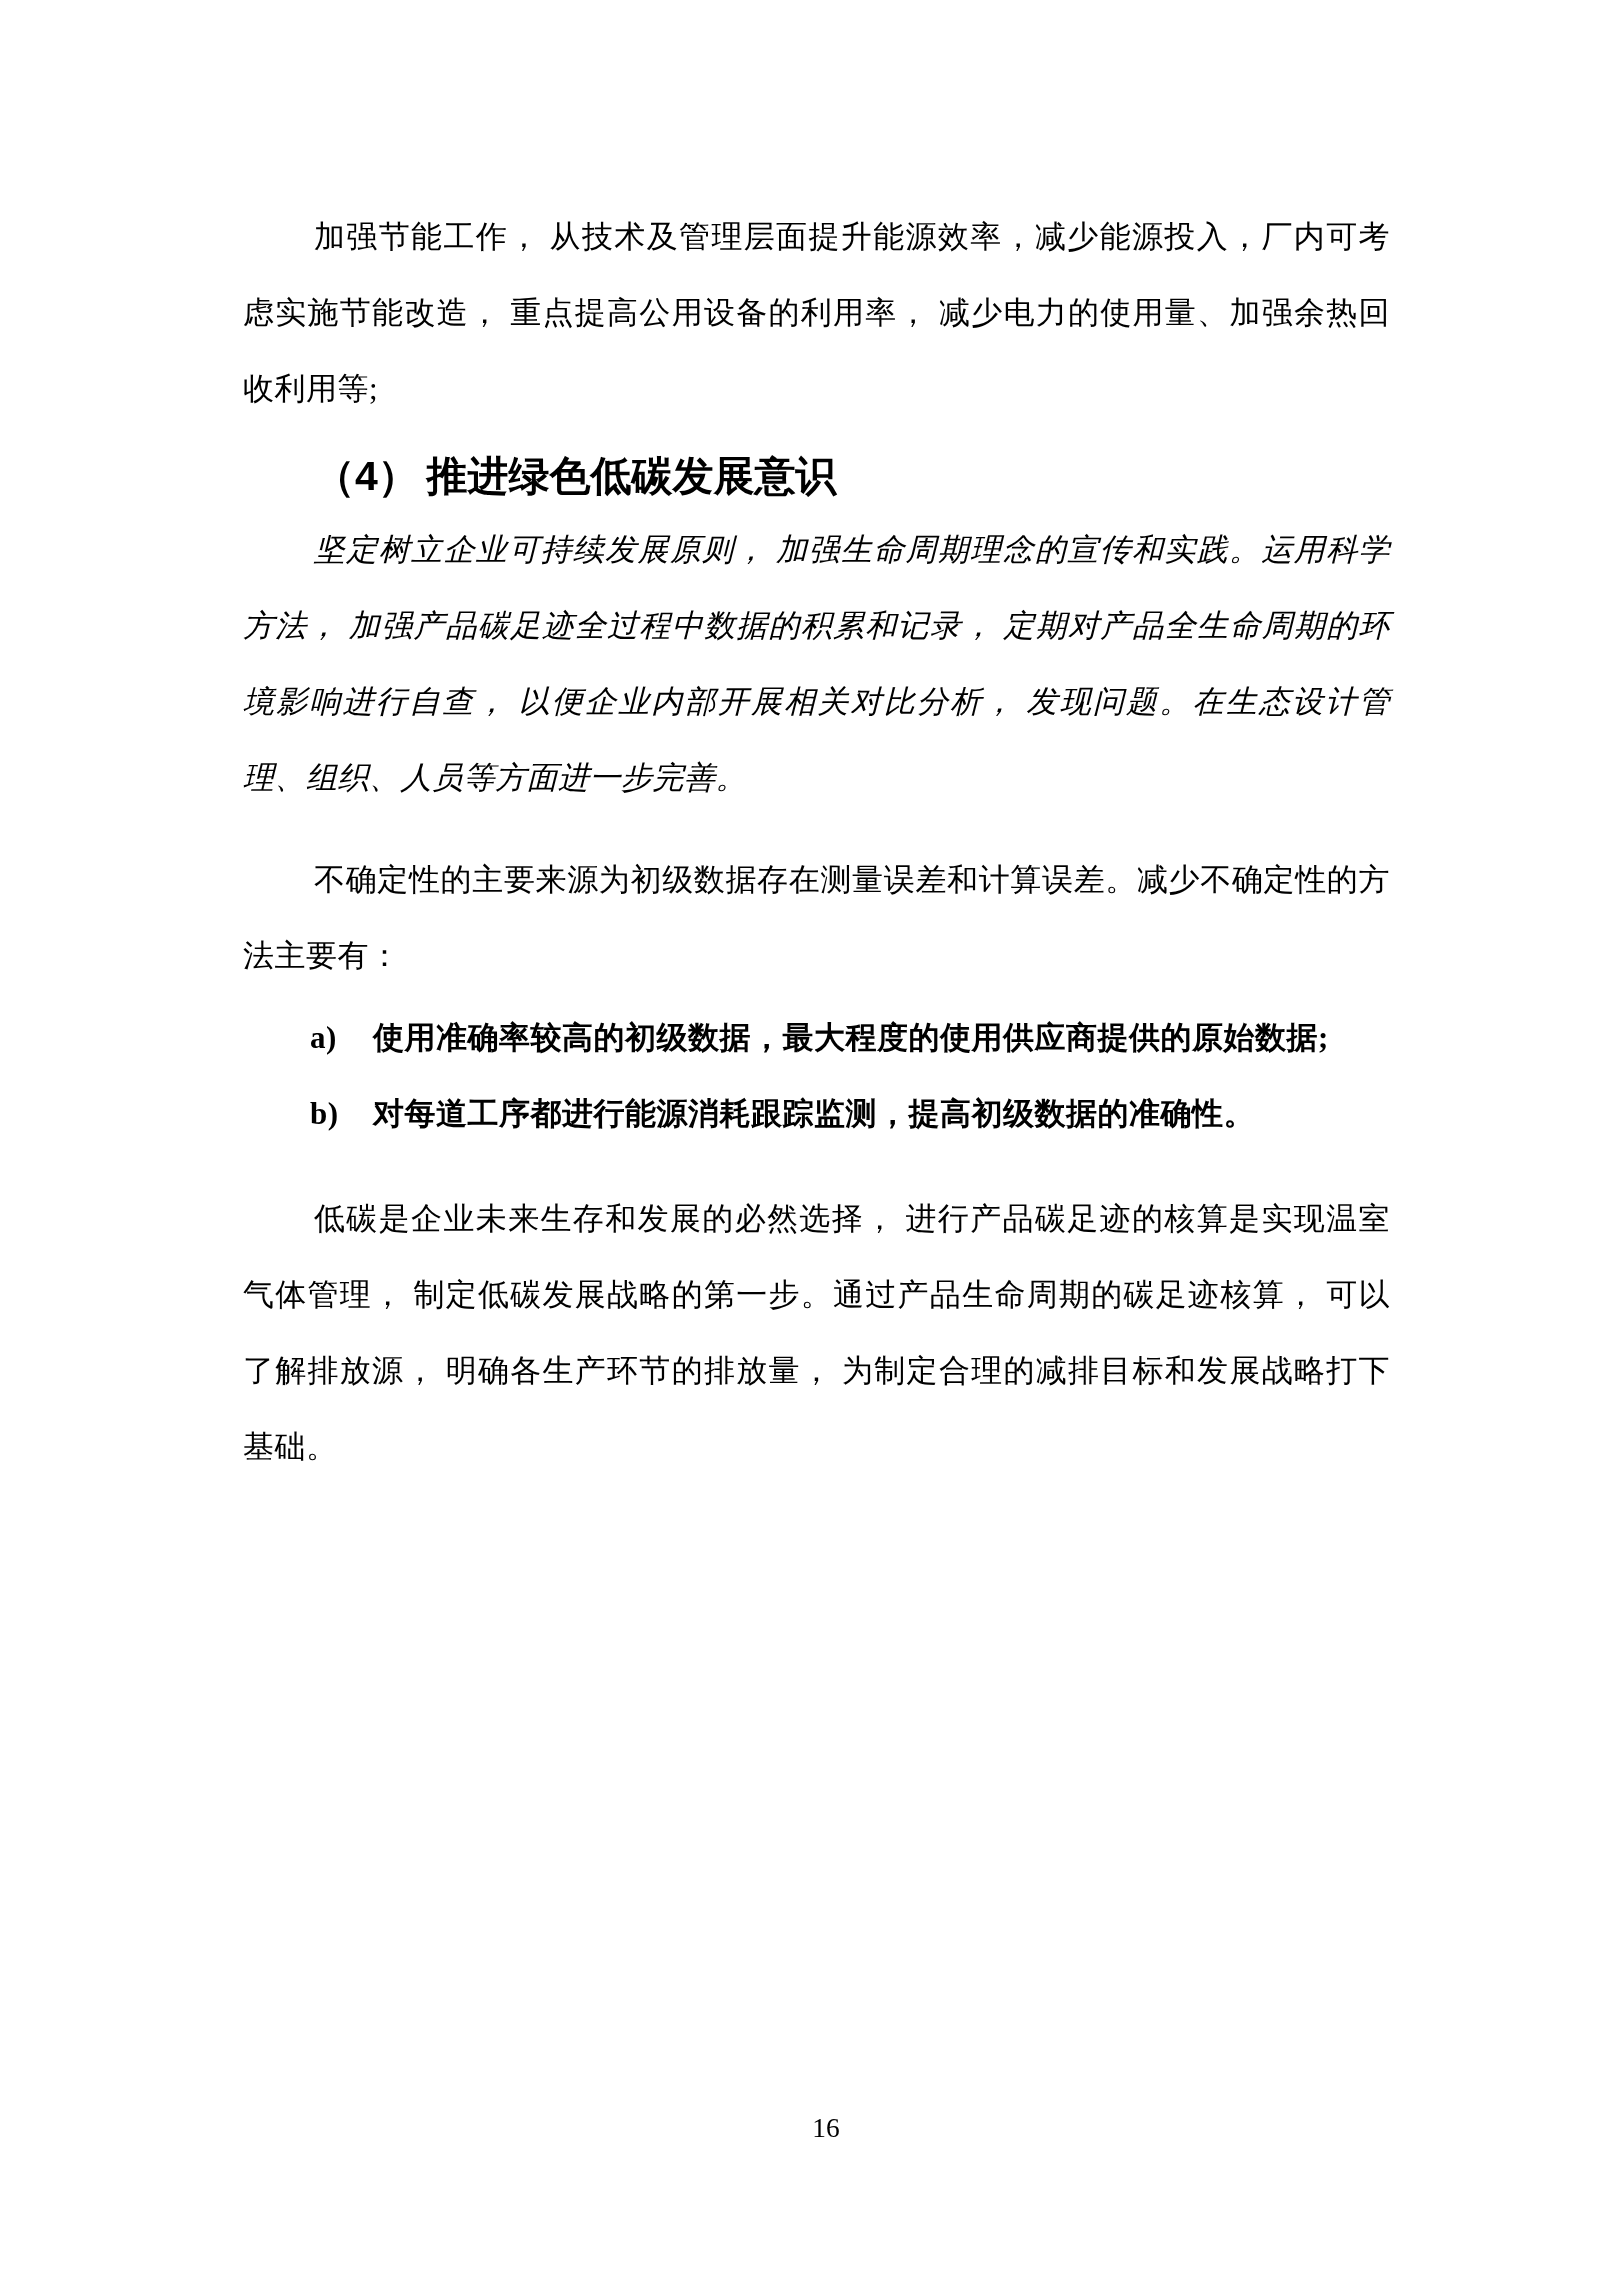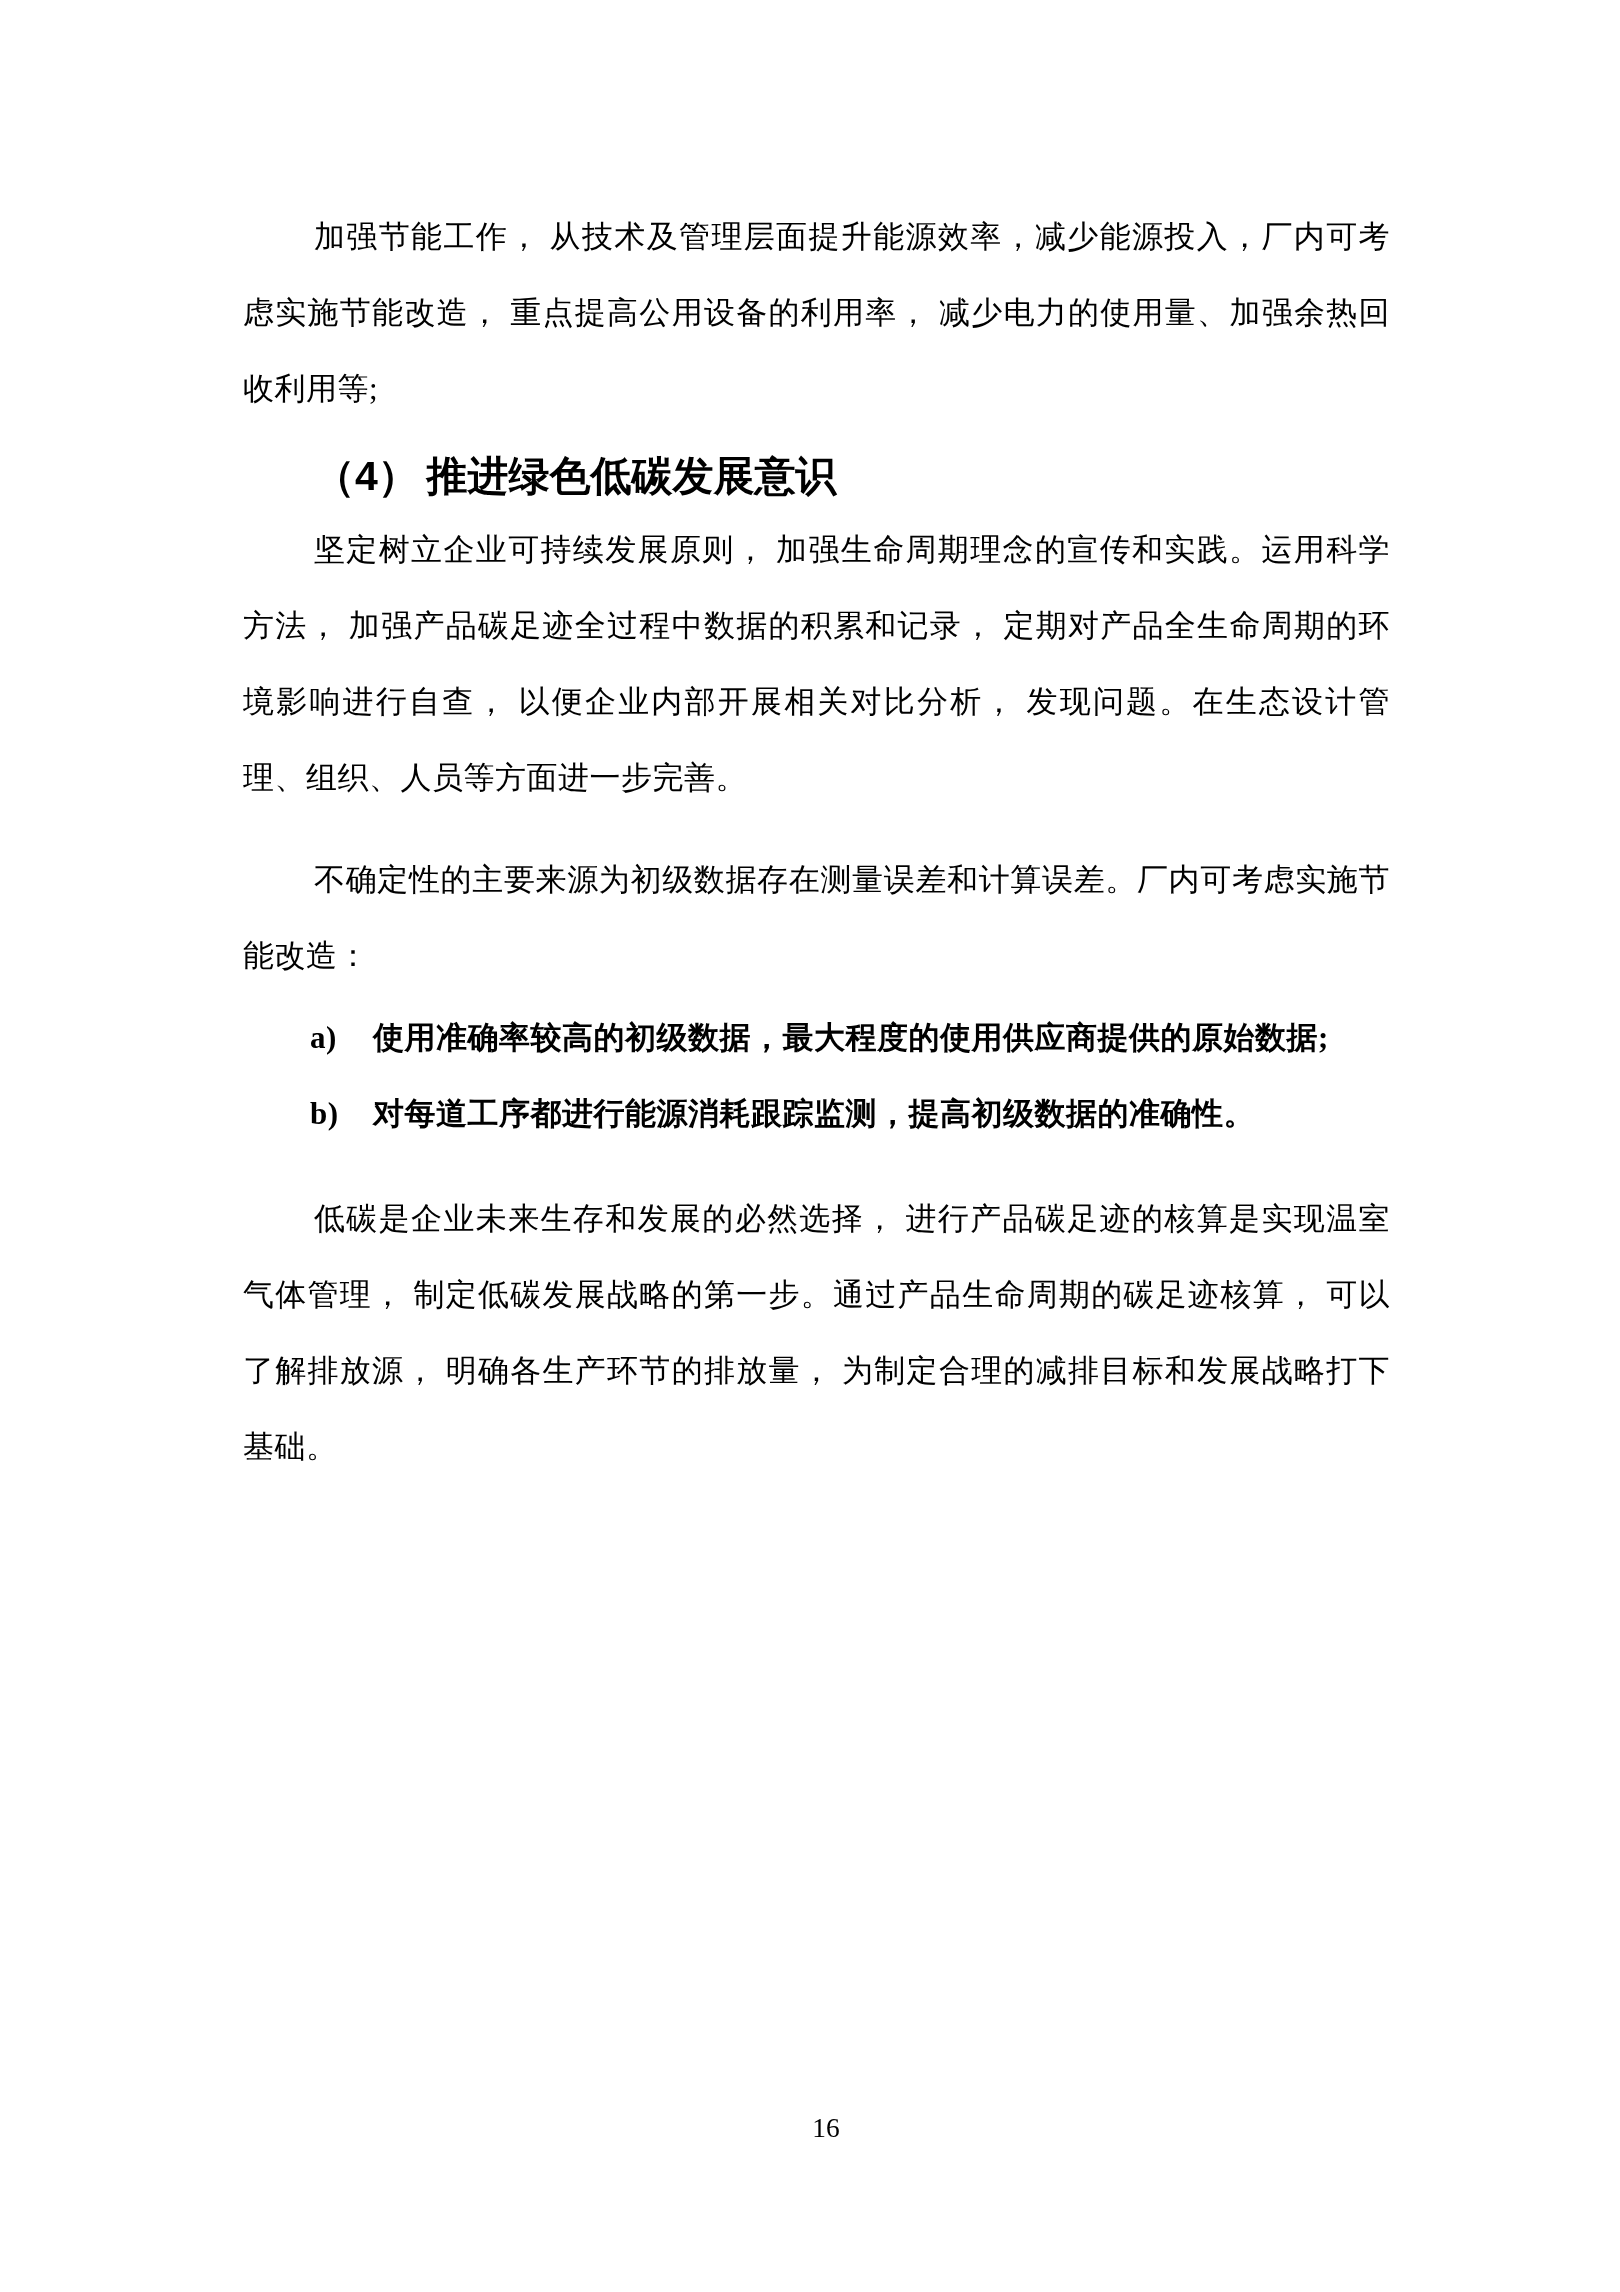--- a/index.html
+++ b/index.html
@@ -26,21 +26,21 @@
   .body-para {
     margin: 0;
     font-size: 31px;
     line-height: 76px;
     text-align: justify;
     text-indent: 71px;
     letter-spacing: 0.5px;
     word-break: break-all;
   }
   .para-energy   { margin-top: 0; }
-  .para-green    { margin-top: 6.9px; }
+  .para-green    { margin-top: 6.9px; font-style: italic; }
   .para-uncert   { margin-top: 25.5px; }
   .para-concl    { margin-top: 29px; }
 
   .sub-heading {
     margin: 19.6px 0 0 0;
     font-size: 41px;
     line-height: 59px;
     font-weight: bold;
     font-family: "Liberation Sans", "DejaVu Sans", sans-serif;
     text-indent: 71px;
@@ -98,21 +98,21 @@
 <div class="page">
   <div class="text-block">
 
     <p class="body-para para-energy">加强节能工作， 从技术及管理层面提升能源效率，减少能源投入，厂内可考虑实施节能改造， 重点提高公用设备的利用率， 减少电力的使用量、加强余热回收利用等;</p>
 
     <h3 class="sub-heading"><span class="h-num">（4）</span><span>推进绿色低碳发展意识</span></h3>
 
     <p class="body-para para-green">坚定树立企业可持续发展原则， 加强生命周期理念的宣传和实践。运用科学方法， 加强产品碳足迹全过程中数据的积累和记录， 定期对产品全生命周期的环境影响进行自查， 以便企业内部开展相关对比分析， 发现问题。在生态设计管理、组织、人员等方面进一步完善。</p>
 
 
-    <p class="body-para para-uncert">不确定性的主要来源为初级数据存在测量误差和计算误差。厂内可考虑实施节能改造：</p>
+    <p class="body-para para-uncert">不确定性的主要来源为初级数据存在测量误差和计算误差。减少不确定性的方法主要有：</p>
 
     <div class="list-item list-item-a"><span class="list-marker">a)</span><span>使用准确率较高的初级数据，最大程度的使用供应商提供的原始数据;</span></div>
 
     <div class="list-item list-item-b"><span class="list-marker">b)</span><span>对每道工序都进行能源消耗跟踪监测，提高初级数据的准确性。</span></div>
 
 
     <p class="body-para para-concl">低碳是企业未来生存和发展的必然选择， 进行产品碳足迹的核算是实现温室气体管理， 制定低碳发展战略的第一步。通过产品生命周期的碳足迹核算， 可以了解排放源， 明确各生产环节的排放量， 为制定合理的减排目标和发展战略打下基础。</p>
 
   </div>
 

